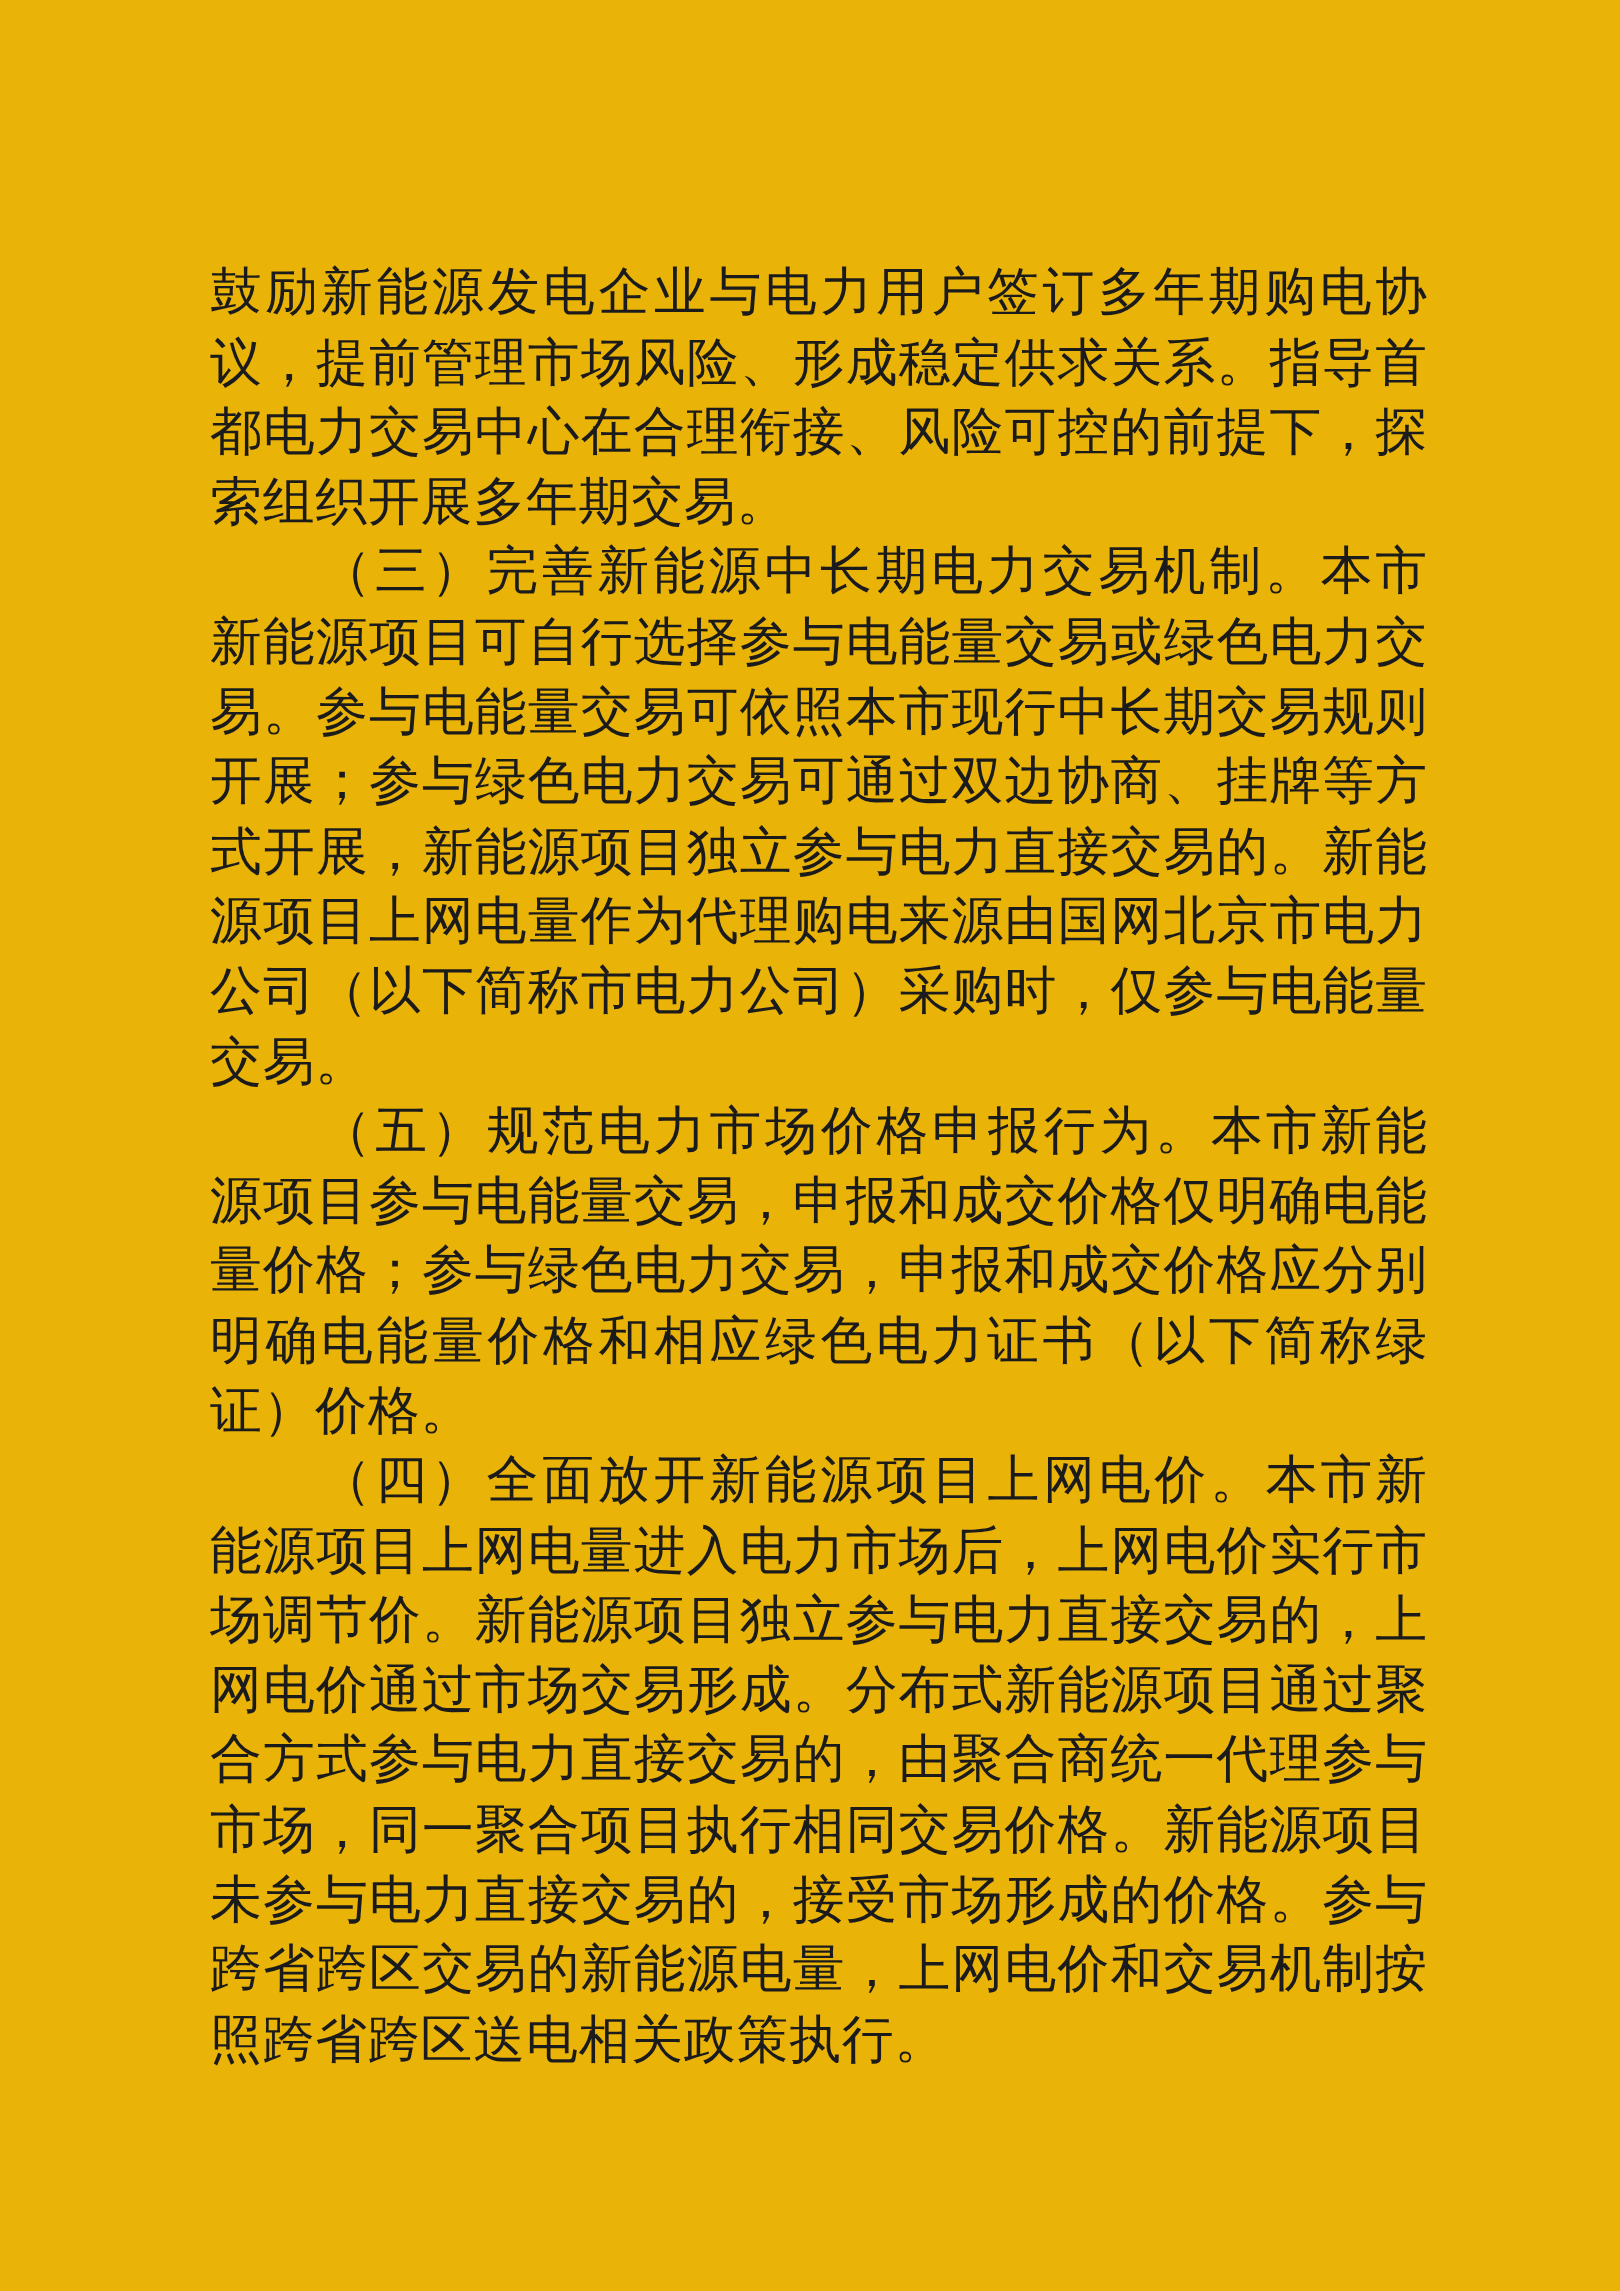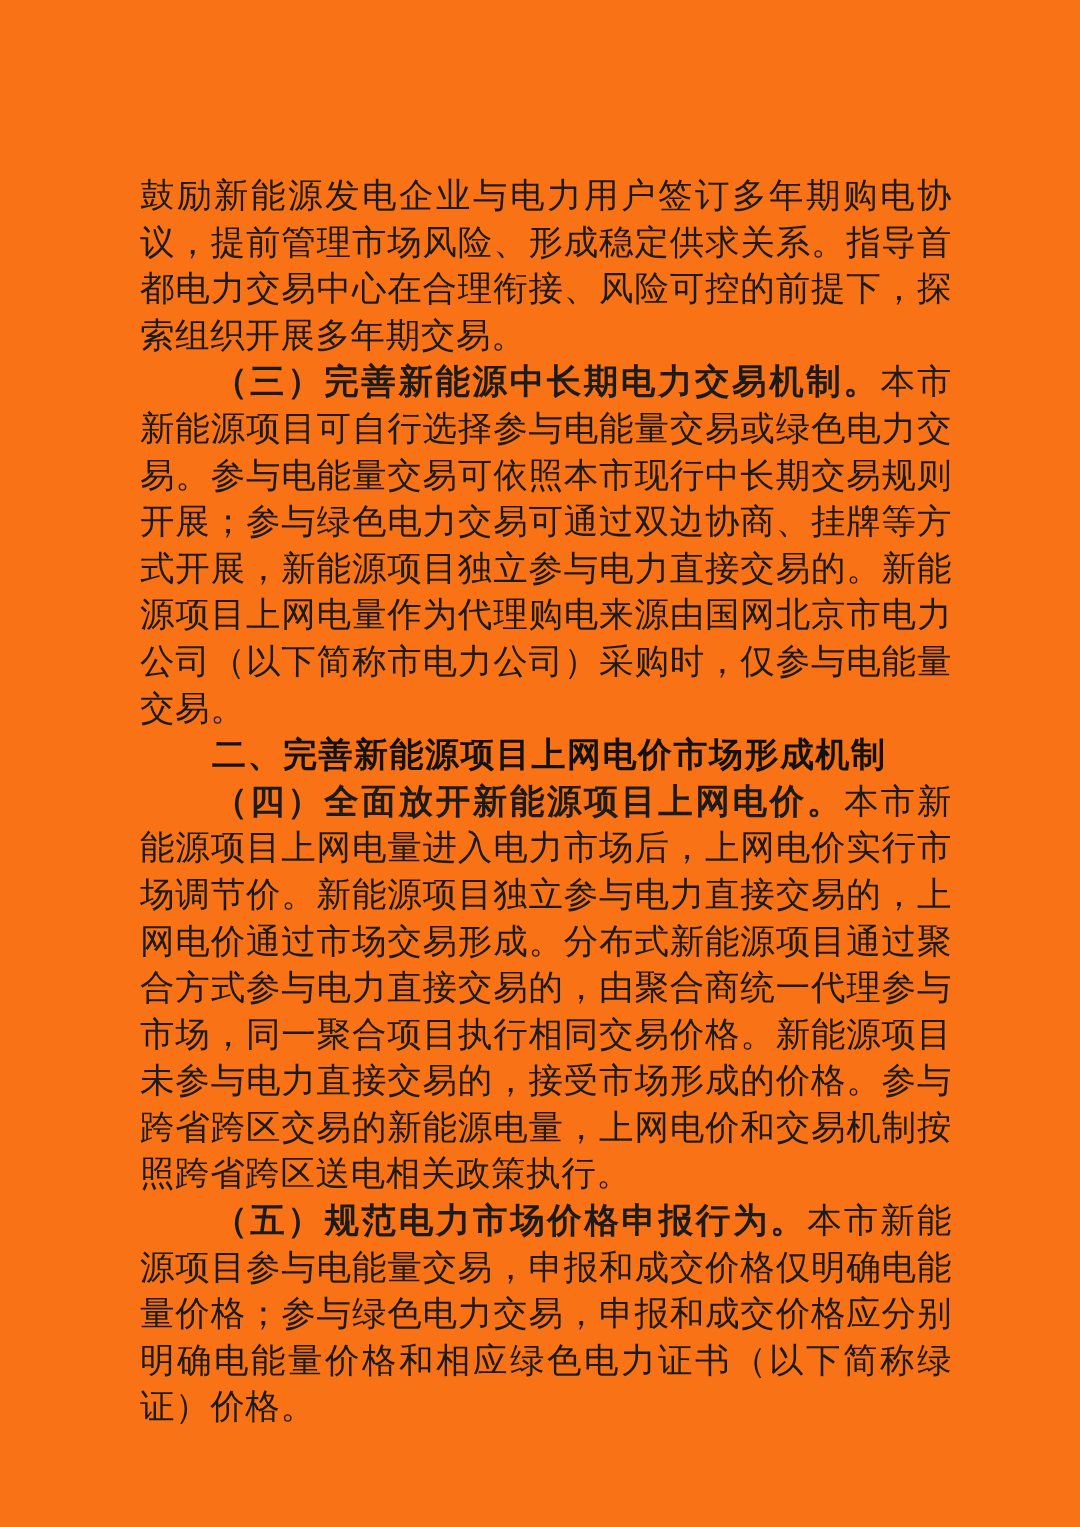--- a/index.html
+++ b/index.html
@@ -7,21 +7,21 @@
     padding: 0;
     background: #ffffff;
   }
   body {
     font-family: "Liberation Serif", "DejaVu Serif", serif;
   }
   .page {
     position: relative;
     width: 1080px;
     height: 1527px;
-    background: #f97316;
+    background: #eab308;
     overflow: hidden;
   }
   .doc-body {
     position: absolute;
     left: 140px;
     top: 172px;
     width: 812px;
   }
   
   .para {
@@ -34,21 +34,21 @@
     letter-spacing: 0.6px;
     text-indent: 0;
     font-weight: 400;
     -webkit-font-smoothing: antialiased;
   }
   .para.indent {
     text-indent: 73px;
   }
   
   .runin {
-    font-weight: 700;
+    font-weight: 400;
     letter-spacing: 1.2px;
   }
   
   .section-heading {
     font-family: "Liberation Sans", "DejaVu Sans", sans-serif;
     font-size: 34px;
     line-height: 46.6px;
     font-weight: 700;
     color: #121212;
     margin: 0;
@@ -62,21 +62,20 @@
 </head>
 <body>
 
 <div class="page">
   <div class="doc-body">
 
     <p class="para"><span>鼓励新能源发电企业与电力用户签订多年期购电协议，提前管理市场风险、形成稳定供求关系。指导首都电力交易中心在合理衔接、风险可控的前提下，探索组织开展多年期交易。</span></p>
 
     <p class="para indent"><span class="runin">（三）完善新能源中长期电力交易机制。</span><span>本市新能源项目可自行选择参与电能量交易或绿色电力交易。参与电能量交易可依照本市现行中长期交易规则开展；参与绿色电力交易可通过双边协商、挂牌等方式开展，新能源项目独立参与电力直接交易的。新能源项目上网电量作为代理购电来源由国网北京市电力公司（以下简称市电力公司）采购时，仅参与电能量交易。</span></p>
 
-    <p class="section-heading">二、完善新能源项目上网电价市场形成机制</p>
+
+    <p class="para indent"><span class="runin">（五）规范电力市场价格申报行为。</span><span>本市新能源项目参与电能量交易，申报和成交价格仅明确电能量价格；参与绿色电力交易，申报和成交价格应分别明确电能量价格和相应绿色电力证书（以下简称绿证）价格。</span></p>
 
     <p class="para indent"><span class="runin">（四）全面放开新能源项目上网电价。</span><span>本市新能源项目上网电量进入电力市场后，上网电价实行市场调节价。新能源项目独立参与电力直接交易的，上网电价通过市场交易形成。分布式新能源项目通过聚合方式参与电力直接交易的，由聚合商统一代理参与市场，同一聚合项目执行相同交易价格。新能源项目未参与电力直接交易的，接受市场形成的价格。参与跨省跨区交易的新能源电量，上网电价和交易机制按照跨省跨区送电相关政策执行。</span></p>
-
-    <p class="para indent"><span class="runin">（五）规范电力市场价格申报行为。</span><span>本市新能源项目参与电能量交易，申报和成交价格仅明确电能量价格；参与绿色电力交易，申报和成交价格应分别明确电能量价格和相应绿色电力证书（以下简称绿证）价格。</span></p>
 
 
   </div>
 </div>
 
 </body></html>

